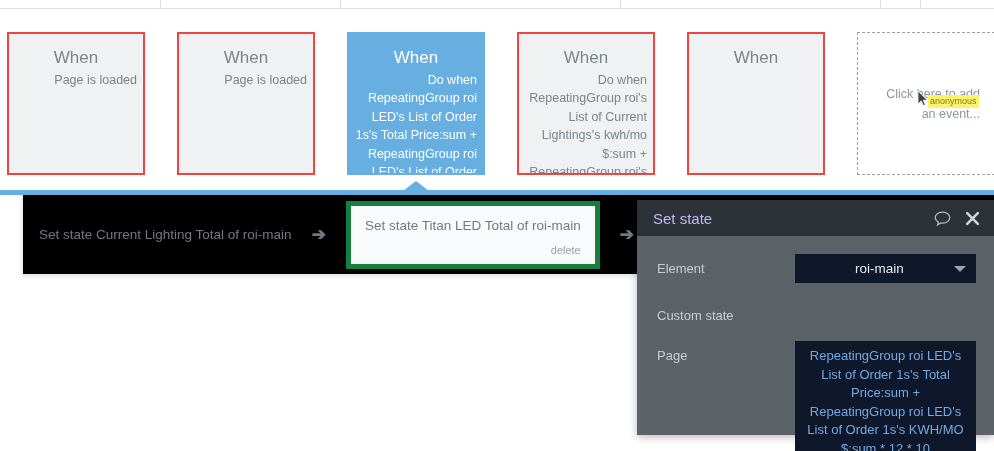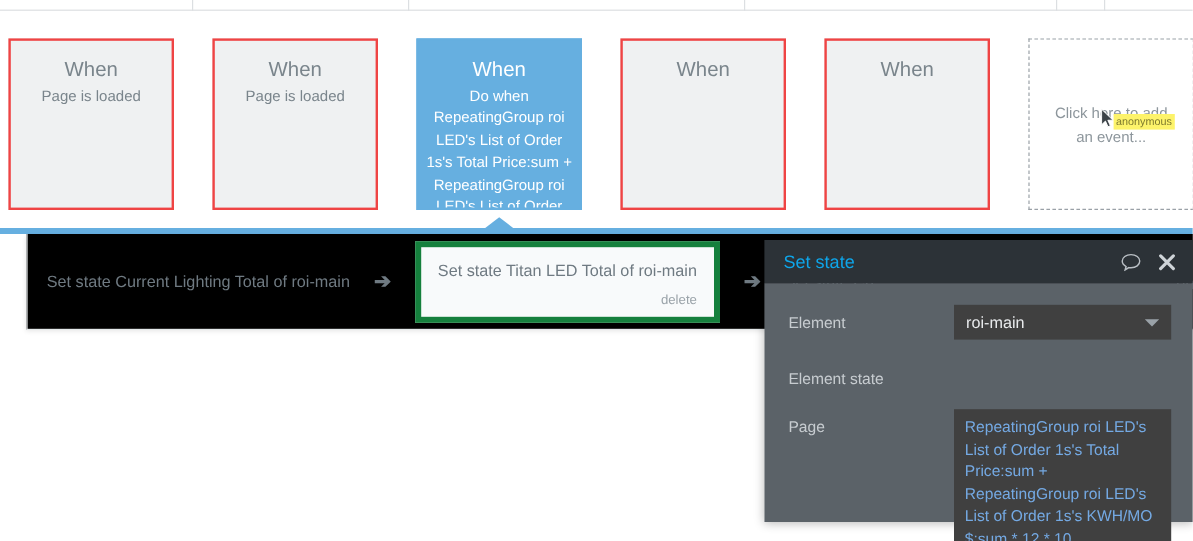--- a/index.html
+++ b/index.html
@@ -56,20 +56,21 @@
     color: #7a858c;
     line-height: 24px;
     font-weight: 400;
   }
   .card .detail {
     font-size: 12.5px;
     color: #7a858c;
     line-height: 18.4px;
     padding: 1px 6px 0 6px;
     word-wrap: break-word;
+    text-align: right;
   }
   .card.selected {
     background: #66afe0;
     border-color: #66afe0;
   }
   .card.selected .when,
   .card.selected .detail {
     color: #ffffff;
   }
   .card.placeholder {
@@ -157,21 +158,21 @@
   }
   .panel-header {
     height: 36px;
     background: #2c3237;
     display: flex;
     align-items: center;
     padding: 0 14px 0 16px;
     box-sizing: border-box;
   }
   .panel-title {
-    color: #0ea5e9;
+    color: #c4b5fd;
     font-size: 15px;
     flex: 1;
   }
   .hdr-icon {
     margin-left: 14px;
     display: inline-flex;
     align-items: center;
     justify-content: center;
   }
   .panel-body {
@@ -187,22 +188,23 @@
   }
   .field-label {
     width: 138px;
     flex: 0 0 138px;
     font-size: 13px;
     color: #c7ccd0;
     padding-top: 7px;
   }
   .field-control {
     flex: 1;
-    background: #404040;
-    box-sizing: border-box;
+    background: #0f172a;
+    box-sizing: border-box;
+    text-align: center;
   }
   .field-control.dropdown {
     height: 29px;
     display: flex;
     align-items: center;
     padding: 0 10px;
     color: #e8eaec;
     font-size: 13.5px;
   }
   .field-control.dropdown .val { flex: 1; }
@@ -260,20 +262,21 @@
     <div class="detail">Page is loaded</div>
   </div>
 
   <div class="card selected" style="left:347px">
     <div class="when">When</div>
     <div class="detail">Do when RepeatingGroup roi LED's List of Order 1s's Total Price:sum + RepeatingGroup roi LED's List of Order 1s's</div>
   </div>
 
   <div class="card" style="left:517px">
     <div class="when">When</div>
+    <div class="detail">Do when RepeatingGroup roi's List of Current Lightings's kwh/mo $:sum + RepeatingGroup roi's</div>
   </div>
 
   <div class="card" style="left:687px">
     <div class="when">When</div>
   </div>
 
   <div class="card placeholder" style="left:857px">
     <div class="detail">Click here to add an event...</div>
   </div>
 
@@ -329,21 +332,21 @@
 
     <div class="field-row">
       <div class="field-label">Element</div>
       <div class="field-control dropdown">
         <span class="val">roi-main</span>
         <span class="caret"></span>
       </div>
     </div>
 
     <div class="field-row">
-      <div class="field-label">Element state</div>
+      <div class="field-label">Custom state</div>
     </div>
 
     <div class="field-row">
       <div class="field-label">Page</div>
       <div class="field-control valuebox">RepeatingGroup roi LED's List of Order 1s's Total Price:sum + RepeatingGroup roi LED's List of Order 1s's KWH/MO $:sum * 12 * 10</div>
     </div>
 
   </div>
 </div>
 

